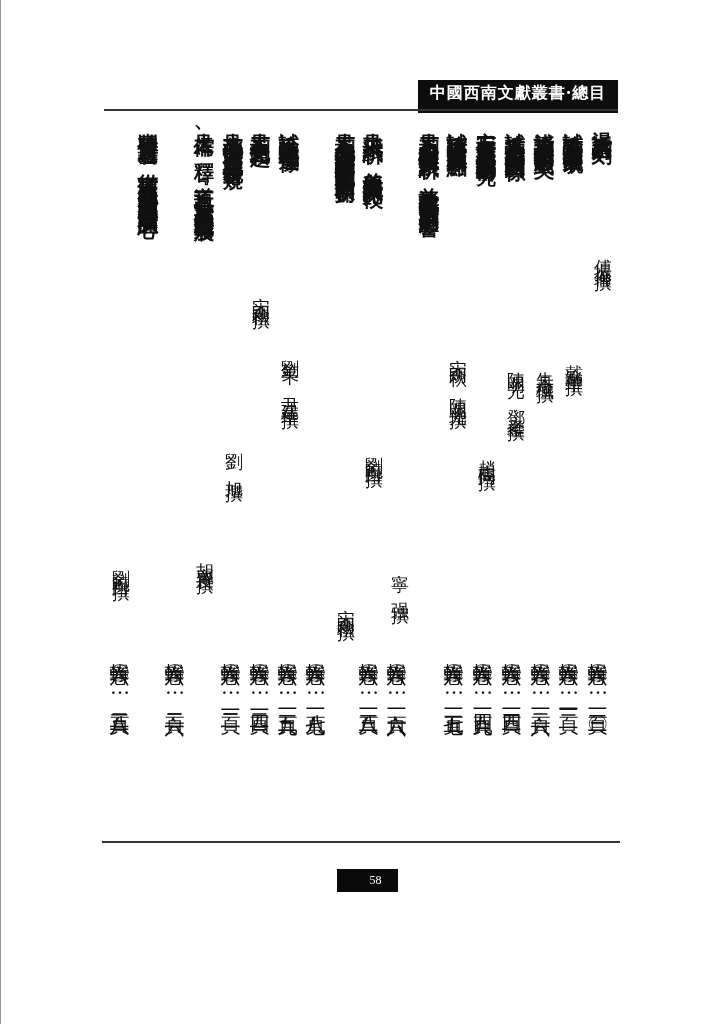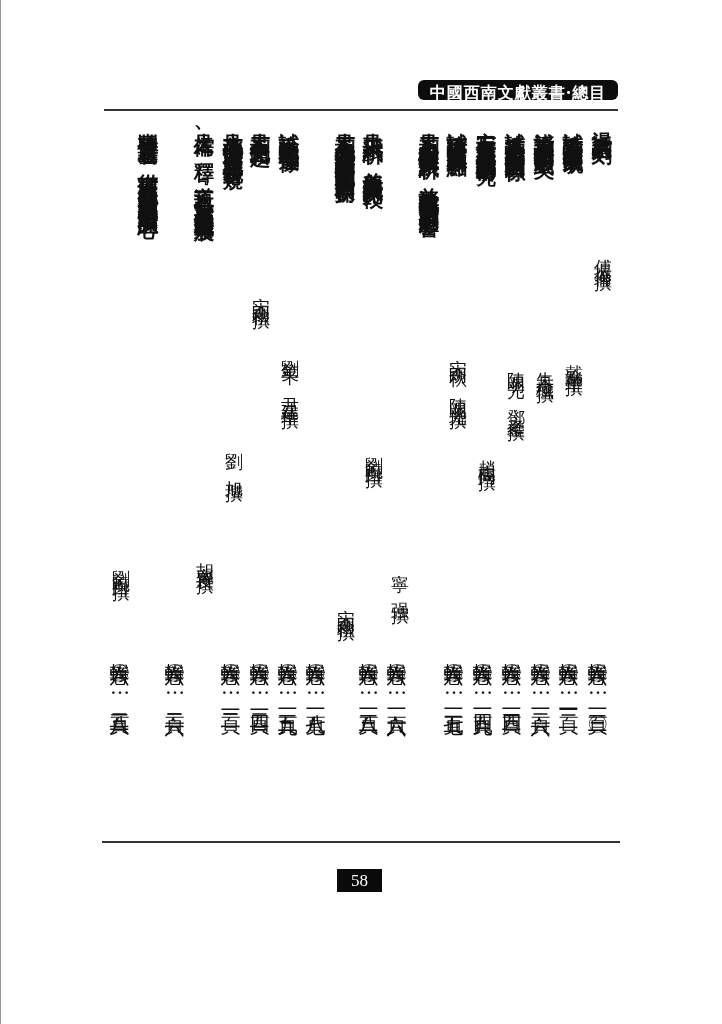--- a/index.html
+++ b/index.html
@@ -1,28 +1,28 @@
 <!DOCTYPE html>
 <html><head>
 <meta charset="utf-8">
 <style>
   html, body { margin:0; padding:0; }
   body { width:722px; height:1024px; background:#ffffff; position:relative; overflow:hidden;
          font-family:"DejaVu Serif","Liberation Serif",serif; color:#111; }
   .leftedge { position:absolute; left:0; top:0; width:1px; height:1024px; background:#9a9a9a; }
-  .header-bar { position:absolute; left:418px; top:80px; width:200px; height:20px; background:#0d0d0d;
-                color:#fff; font-size:16px; line-height:25px; text-align:center; letter-spacing:1px; font-weight:bold;border-radius:6px; }
+  .header-bar { position:absolute; left:418px; top:80px; width:200px; height:33px; background:#0d0d0d;
+                color:#fff; font-size:16px; line-height:25px; text-align:center; letter-spacing:1px; font-weight:bold; }
   .rule { position:absolute; height:2px; background:#333; }
   .vcol { position:absolute; writing-mode:vertical-rl; text-orientation:upright; font-size:20.5px;
           line-height:24px; letter-spacing:2.2px; white-space:nowrap; }
   .vcol.title { font-weight:bold; }
   .vcol.author { font-weight:normal; font-size:18px; letter-spacing:5px; }
   .vcol.ref { font-size:20px; letter-spacing:0.5px; }
   .page-badge { position:absolute; left:337px; top:869px; width:45px; height:23px; background:#0a0a0a;
-                color:#fff; font-size:17px; line-height:23px; text-align:center; font-family:"Liberation Serif",serif; }
+                color:#fff; font-size:12px; line-height:23px; text-align:center; font-family:"Liberation Serif",serif;padding-left:16px; }
 </style>
 </head>
 <body>
 
 <div class="leftedge"></div>
 
 <div class="header-bar">
   <span>中國西南文獻叢書·總目</span>
 </div>
 <div class="rule" style="left:104px; top:109px; width:514px;"></div>

